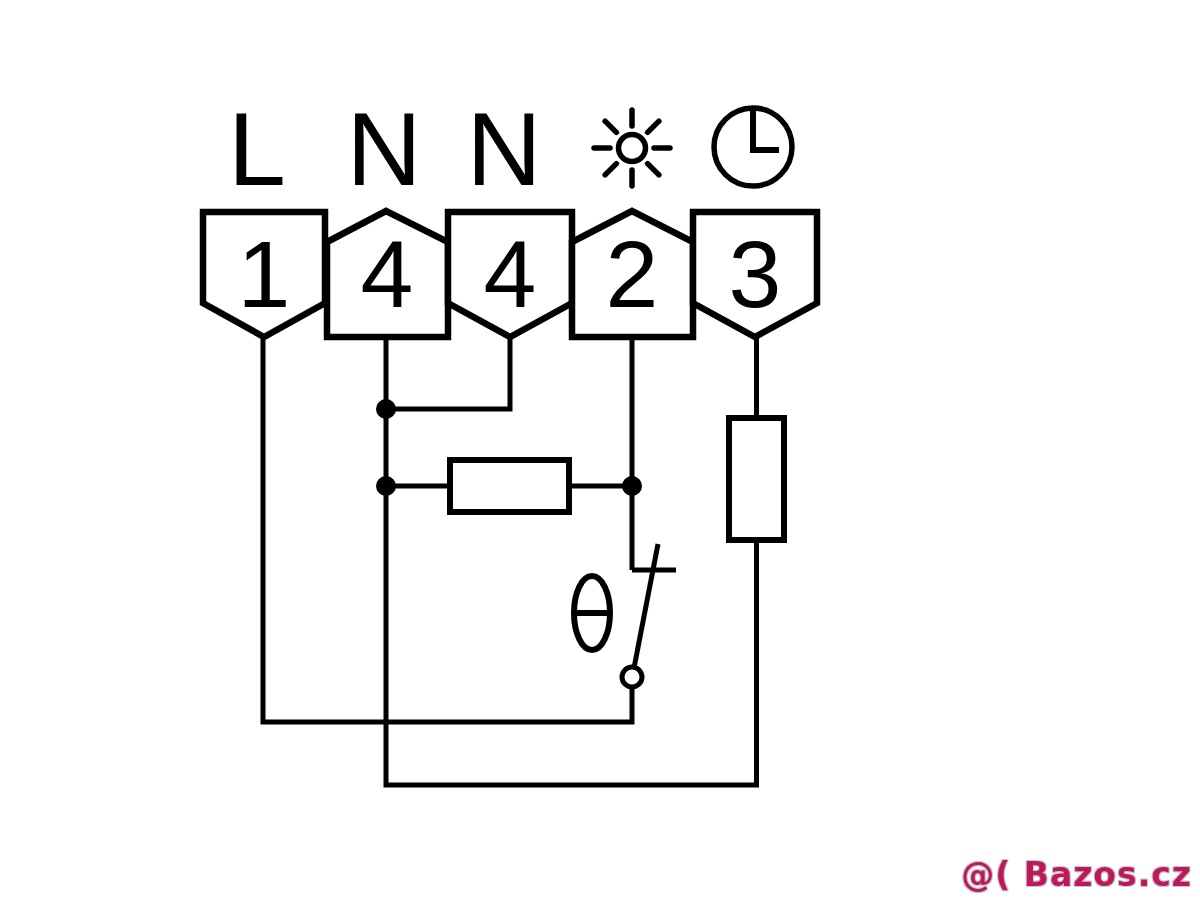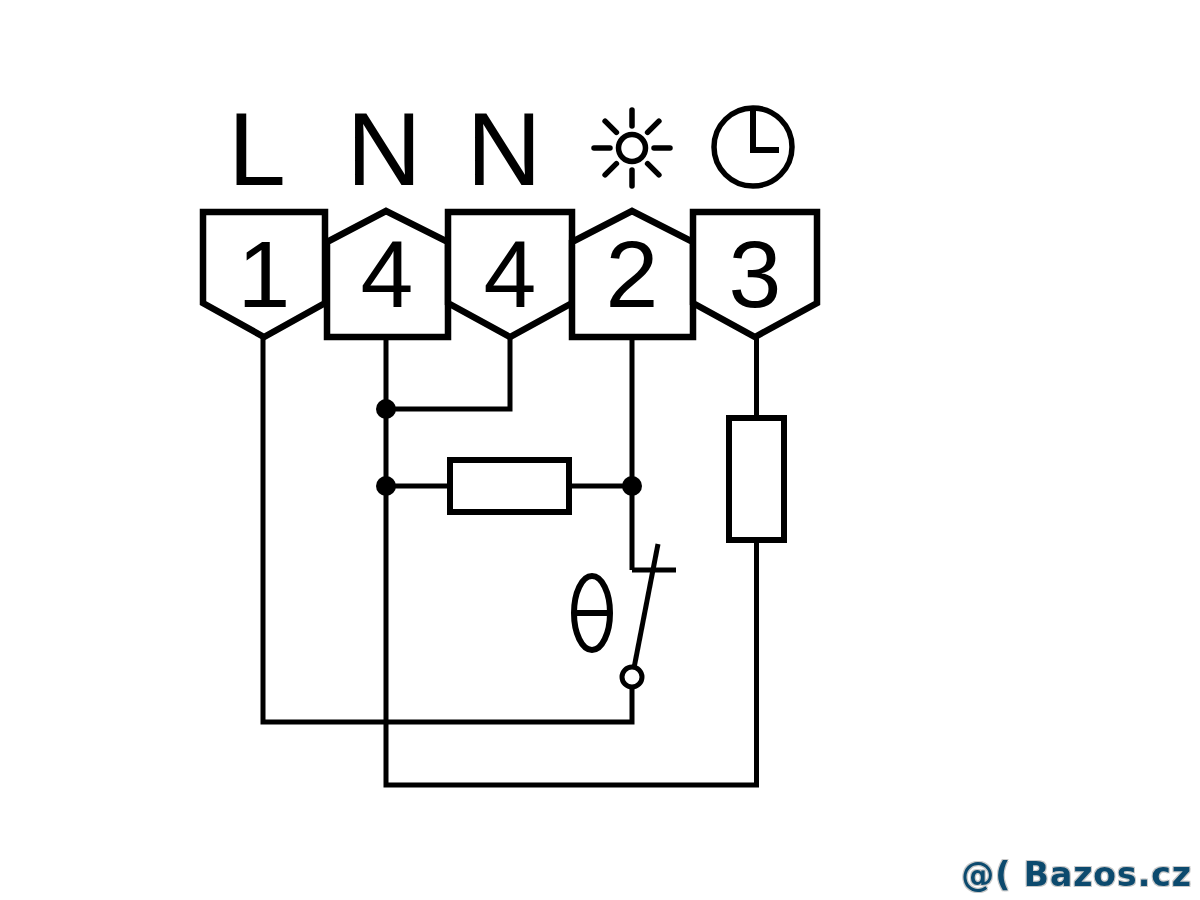--- a/index.html
+++ b/index.html
@@ -30,21 +30,21 @@
     font-size: 95px;
   }
   .watermark {
     position: absolute;
     right: 8px;
     bottom: 6px;
     font-family: "DejaVu Sans", sans-serif;
     font-size: 33px;
     font-weight: bold;
     letter-spacing: 1px;
-    color: #0c4a6e;
+    color: #be185d;
     text-shadow:
       -1px -1px 0 #c9c9c9,
        1px -1px 0 #c9c9c9,
       -1px  1px 0 #c9c9c9,
        1px  1px 0 #c9c9c9;
     user-select: none;
   }
 </style>
 </head>
 <body>

